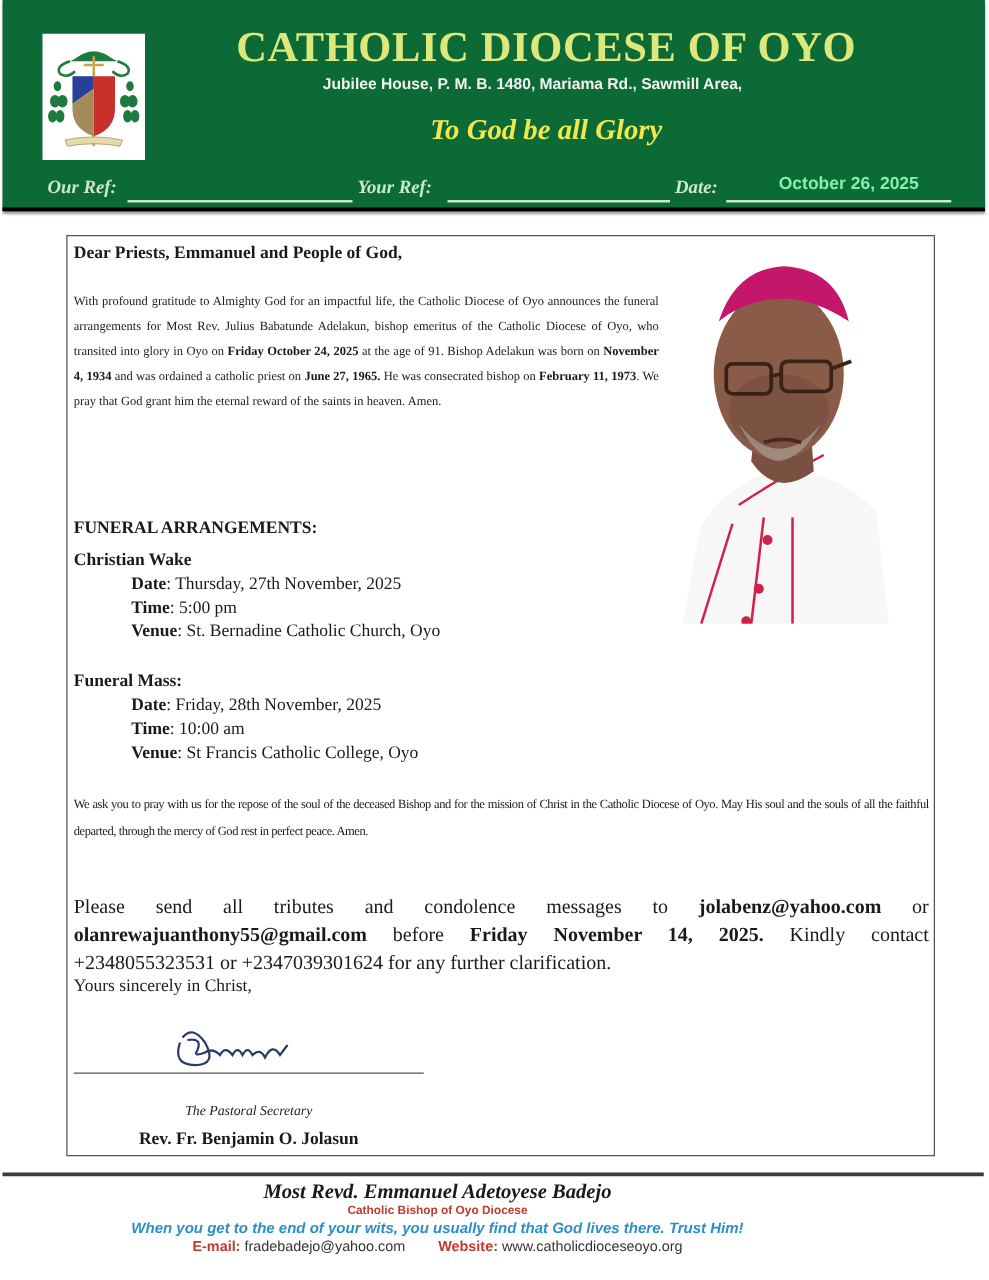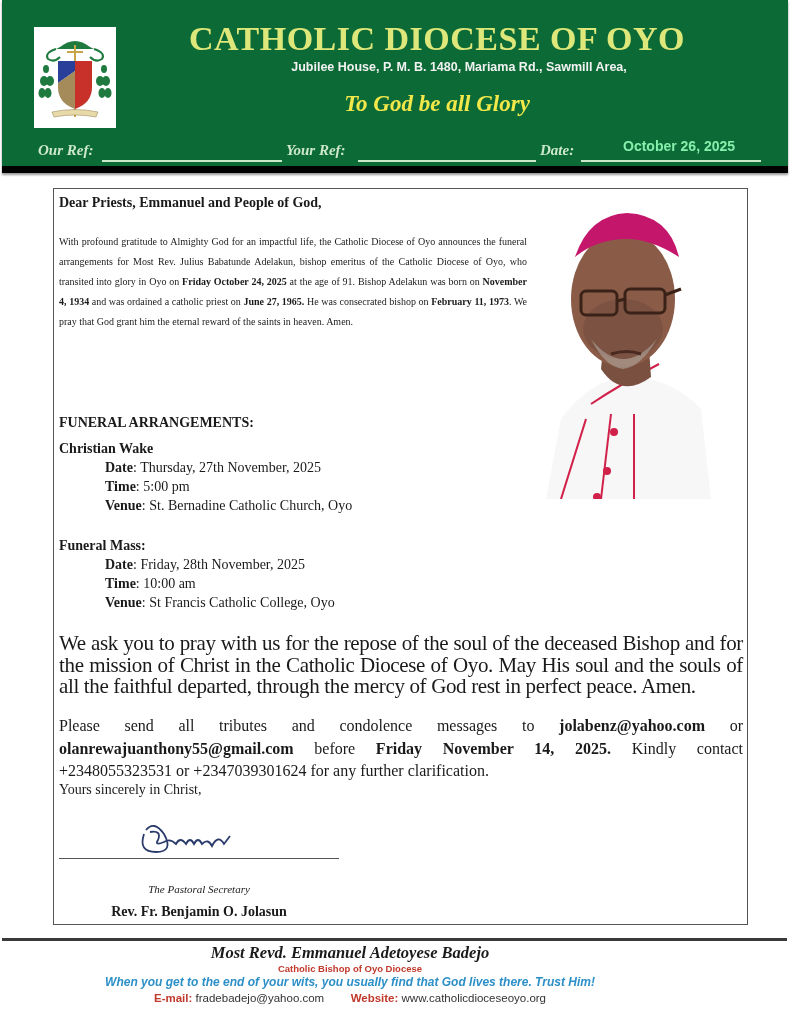--- a/index.html
+++ b/index.html
@@ -1,42 +1,42 @@
 <!DOCTYPE html>
 <html><head>
 <meta charset="utf-8">
 <style>
   html, body { margin: 0; padding: 0; background: #ffffff; }
   body { width: 791px; height: 1024px; position: relative; overflow: hidden; font-family: "Liberation Serif", serif; color: #1a1a1a; }
 
   
-  .header { position: absolute; left: 2px; top: 0; width: 786px; height: 166px; background: #0b6a35; border-bottom: 7px solid #000000; box-shadow: 0 2px 2px rgba(0,0,0,0.4); }
+  .header { position: absolute; left: 2px; top: 0; width: 786px; height: 166px; background: #0b6a35; border-bottom: 3px solid #000000; box-shadow: 0 2px 2px rgba(0,0,0,0.4); }
   .logo-box { position: absolute; left: 32px; top: 27px; width: 82px; height: 101px; background: #ffffff; }
   .logo-box svg { width: 82px; height: 101px; display: block; }
   .title { position: absolute; left: 150px; top: 20px; width: 570px; text-align: center; font-family: "Liberation Serif", serif; font-weight: bold; font-size: 34px; letter-spacing: 0.5px; color: #dde77a; white-space: nowrap; }
-  .address { position: absolute; left: 257px; top: 60px; width: 400px; text-align: center; font-family: "Liberation Sans", sans-serif; font-weight: bold; font-size: 12.5px; color: #f2f2f2; line-height: 15px; }
+  .address { position: absolute; left: 224px; top: 60px; width: 400px; text-align: center; font-family: "Liberation Sans", sans-serif; font-weight: bold; font-size: 12.5px; color: #f2f2f2; line-height: 15px; }
   .motto { position: absolute; left: 270px; top: 91px; width: 330px; text-align: center; font-family: "Liberation Serif", serif; font-style: italic; font-weight: bold; font-size: 23px; color: #f2e84a; }
   .refs { position: absolute; left: 36px; top: 142px; width: 730px; height: 22px; font-family: "Liberation Serif", serif; font-style: italic; font-weight: bold; font-size: 15px; color: #cde9c9; }
   .ref-label { position: absolute; top: 0; }
   .ref-line { position: absolute; top: 18px; height: 2px; background: #cde9c9; }
   .date-value { position: absolute; left: 585px; top: -4px; font-family: Liberation Sans, sans-serif; font-style: normal; font-weight: bold; font-size: 14px; color: #86efac; }
 
   
   .letter { position: absolute; left: 53px; top: 188px; width: 695px; height: 737px; border: 1.5px solid #555; box-sizing: border-box; }
   .salutation { position: absolute; left: 5px; top: 6px; font-weight: bold; font-size: 14px; }
   .intro { position: absolute; left: 5px; top: 43px; width: 468px; font-size: 10px; line-height: 20px; text-align: justify; }
   .intro b { font-weight: bold; }
   .portrait { position: absolute; left: 487px; top: 10px; width: 170px; height: 300px; }
   .portrait svg { width: 170px; height: 300px; display: block; }
 
   .section-title { position: absolute; left: 5px; font-weight: bold; font-size: 14px; }
   .detail { position: absolute; left: 51px; font-size: 14px; }
   .detail b { font-weight: bold; }
 
-  .para2 { position: absolute; left: 5px; top: 444px; width: 684px; font-size: 21px; line-height: 21.5px; text-align: justify; letter-spacing: -0.35px; }
+  .para2 { position: absolute; left: 5px; top: 444px; width: 684px; font-size: 10px; line-height: 21.5px; text-align: justify; letter-spacing: -0.35px; }
   .para3 { position: absolute; left: 5px; top: 526px; width: 684px; font-size: 16px; line-height: 22.5px; text-align: justify; }
   .para3 b { font-weight: bold; }
   .closing { position: absolute; left: 5px; top: 593px; font-size: 14px; }
   .signature { position: absolute; left: 80px; top: 625px; width: 140px; height: 50px; }
   .sig-line { position: absolute; left: 5px; top: 669px; width: 280px; height: 1px; background: #555; }
   .signer-name { position: absolute; left: 5px; top: 675px; width: 280px; text-align: center; font-weight: bold; font-size: 14px; margin-top: 40px; }
   .signer-title { position: absolute; left: 5px; top: 694px; width: 280px; text-align: center; font-style: italic; font-size: 11px; }
 
   
   .footer-rule { position: absolute; left: 2px; top: 938px; width: 785px; height: 3px; background: #3a3a3a; }

